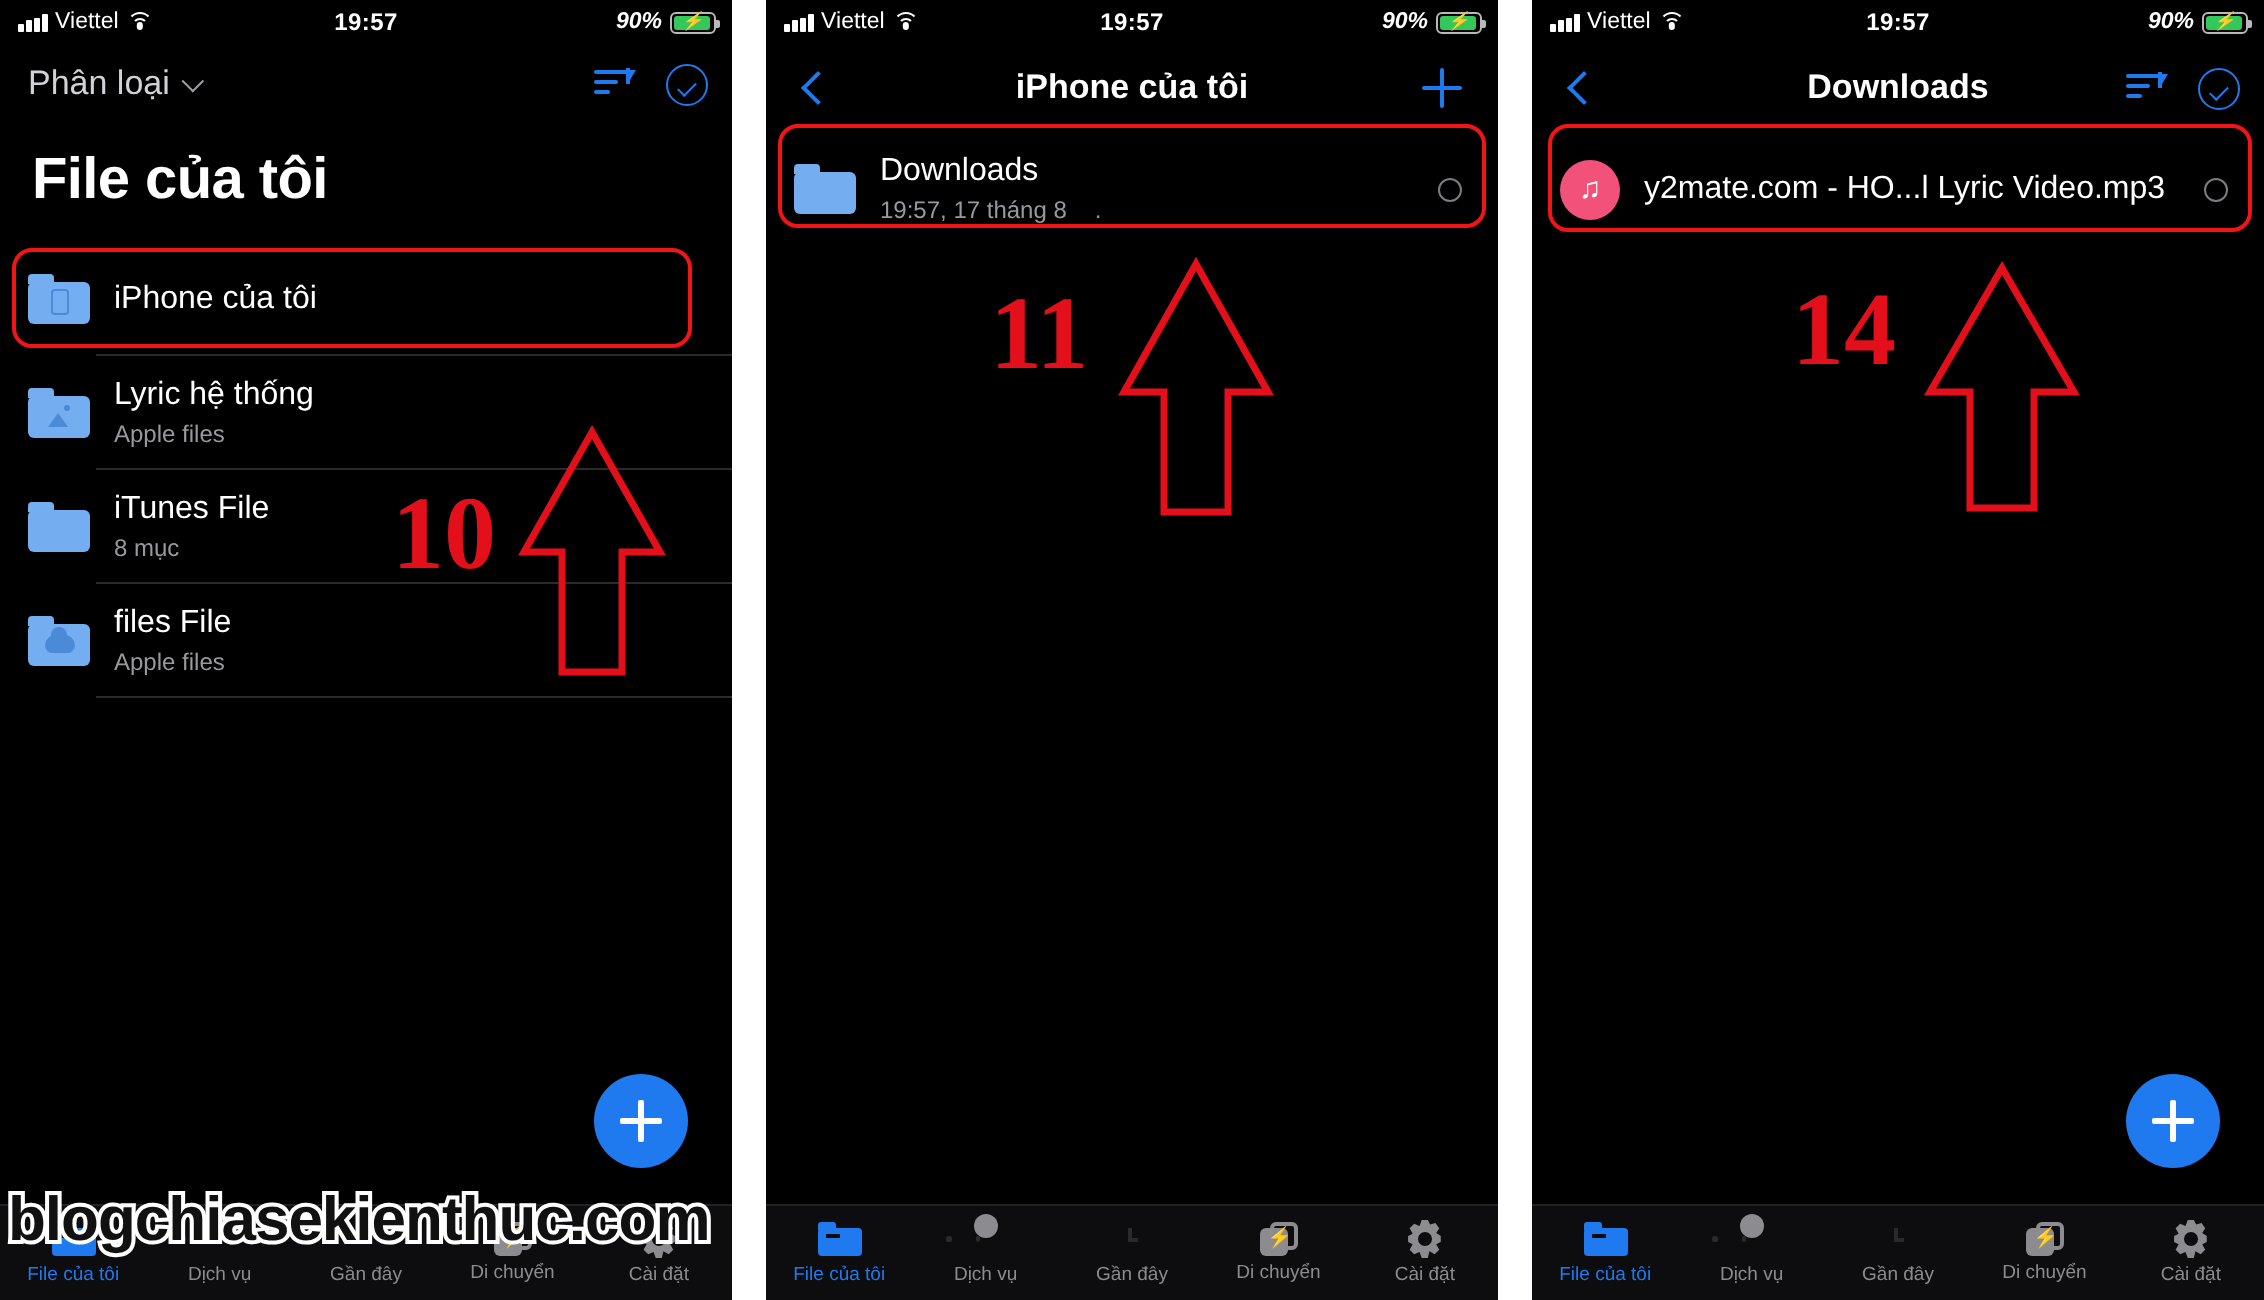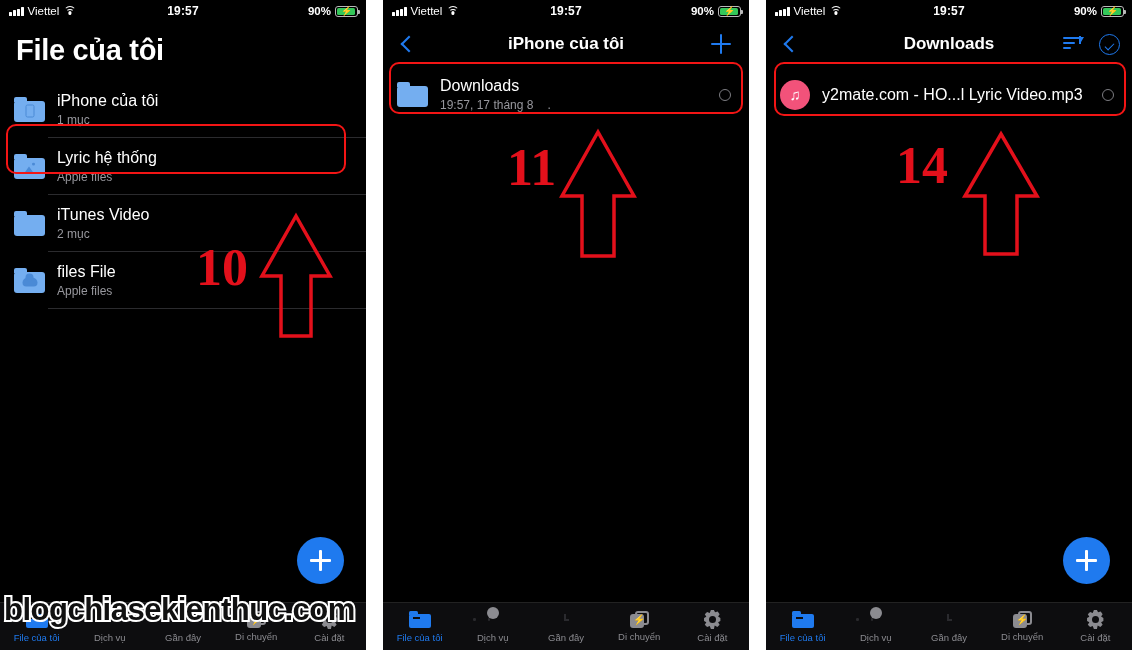--- a/index.html
+++ b/index.html
@@ -20,21 +20,21 @@
   #panel3 { left:766px; width:366px; }
 
   
   .statusbar {
     position:relative; height:22px; width:100%;
     display:flex; align-items:center; color:#fff;
     font-size:11.5px; font-weight:700;padding-left:32px;
   }
   .sb-left { position:absolute; left:9px; display:flex; align-items:center; gap:4px; }
   .sb-center { position:absolute; left:0; right:0; text-align:center; font-size:12px; font-weight:700; letter-spacing:.2px;}
-  .sb-right { position:absolute; right:8px; display:flex; align-items:center; gap:4px; font-size:11.5px;}
+  .sb-right { position:absolute; right:8px; display:flex; align-items:center; gap:4px; font-size:11.5px;font-style:italic;}
   .bars { display:flex; align-items:flex-end; gap:1.4px; height:9px; }
   .bars i { display:block; width:2.6px; background:#fff; border-radius:.5px; }
   .bars i:nth-child(1){height:3.5px;} .bars i:nth-child(2){height:5.2px;}
   .bars i:nth-child(3){height:7px;}   .bars i:nth-child(4){height:9px;}
   .carrier { font-size:11.5px; font-weight:400; }
   .wifi { width:13px; height:10px; position:relative; }
   .wifi span { position:absolute; left:50%; transform:translateX(-50%); border:1.5px solid #fff;
                border-bottom-color:transparent; border-left-color:transparent; border-right-color:transparent;
                border-radius:50%; }
   .wifi span:nth-child(1){ width:13px; height:13px; top:0; }
@@ -173,35 +173,48 @@
       <div class="sb-right">
         <span>90%</span>
         <span class="battery">
           <span class="lvl"></span>
             <span class="cap"></span>
             <span class="bolt">⚡</span>
         </span>
       </div>
     </div>
 
+    <div class="nav-sorted">
+      <div class="sortlabel">
+        <span>Phân loại</span>
+        <span class="chev-dn"></span>
+      </div>
+      <div class="nav-icons">
+        <span class="icon-sort">
+            <b></b>
+            <b></b>
+            <b></b>
+            <i class="stem"></i>
+            <i></i>
+          </span>
+        <span class="icon-check"></span>
+      </div>
+    </div>
 
     <div class="bigtitle">File của tôi</div>
 
     <div class="list">
       <div class="row">
         <span class="folder">
           <span class="tab"></span>
             <span class="body"></span>
             <span class="g g-phone"></span>
         </span>
         <span class="rtext">
           <span class="rtitle">iPhone của tôi</span>
-          <span class="rsub">
-              <span>1 mục</span>
-            </span>
         </span>
         <span class="sep"></span>
       </div>
       <div class="row">
         <span class="folder">
           <span class="tab"></span>
             <span class="body"></span>
             <span class="g g-photo"></span>
         </span>
         <span class="rtext">
@@ -212,23 +225,23 @@
         </span>
         <span class="sep"></span>
       </div>
       <div class="row">
         <span class="folder">
           <span class="tab"></span>
             <span class="body"></span>
             <span class="g g-apple"></span>
         </span>
         <span class="rtext">
-          <span class="rtitle">iTunes Video</span>
+          <span class="rtitle">iTunes File</span>
           <span class="rsub">
-              <span>2 mục</span>
+              <span>8 mục</span>
             </span>
         </span>
         <span class="sep"></span>
       </div>
       <div class="row">
         <span class="folder">
           <span class="tab"></span>
             <span class="body"></span>
             <span class="g g-cloud"></span>
         </span>
@@ -361,21 +374,21 @@
       <div class="tab">
         <span class="ti ti-gear"></span>
         <span class="lbl">Cài đặt</span>
       </div>
     </div>
 
     <div class="hl" style="left:6px; top:62px; width:354px; height:52px;"></div>
     <svg class="annot" style="left:175px; top:128px;" width="80" height="132" viewBox="0 0 80 132">
       <polygon points="40,4 76,68 56,68 56,128 24,128 24,68 4,68" fill="none" stroke="#e3101b" stroke-width="3.5"></polygon>
     </svg>
-    <div class="anum" style="left:124px; top:142px;">11</div>
+    <div class="anum" style="left:112px; top:142px;">11</div>
   </div>
 
   <div class="panel" id="panel3">
 
     <div class="statusbar">
       <div class="sb-left">
         <span class="bars">
             <i></i>
             <i></i>
             <i></i>

